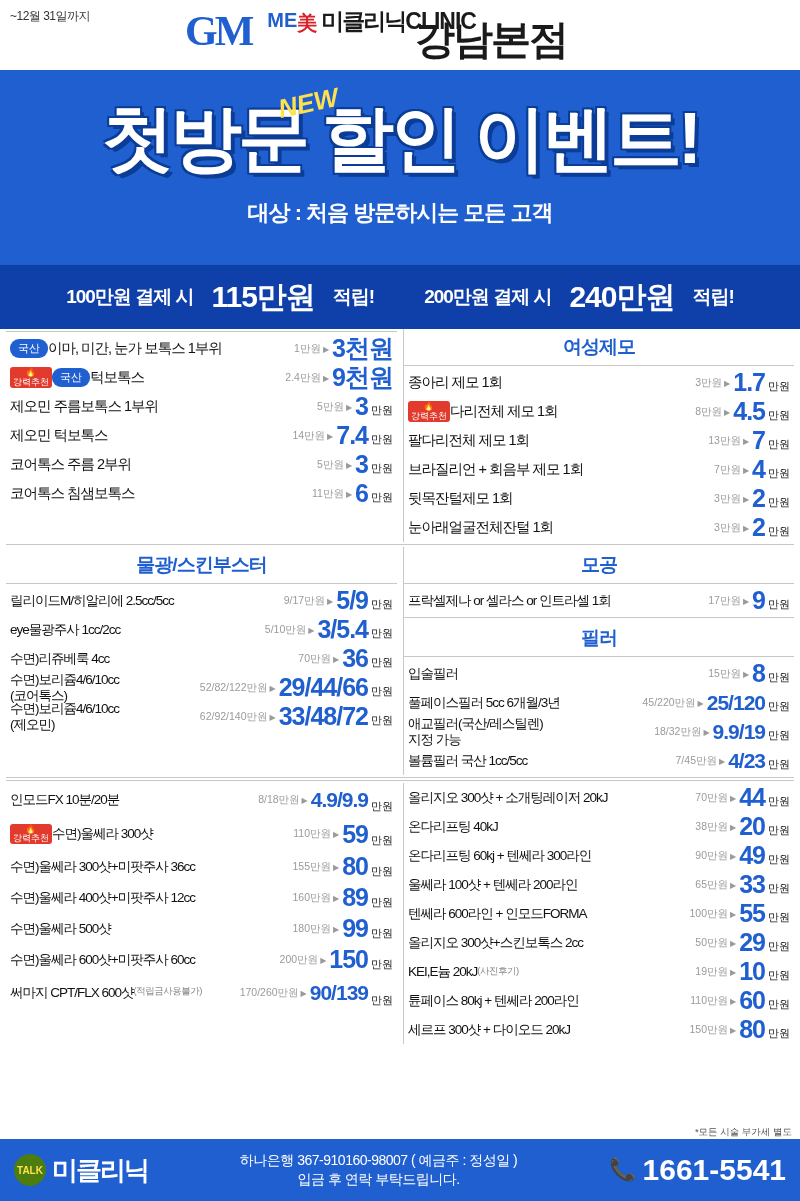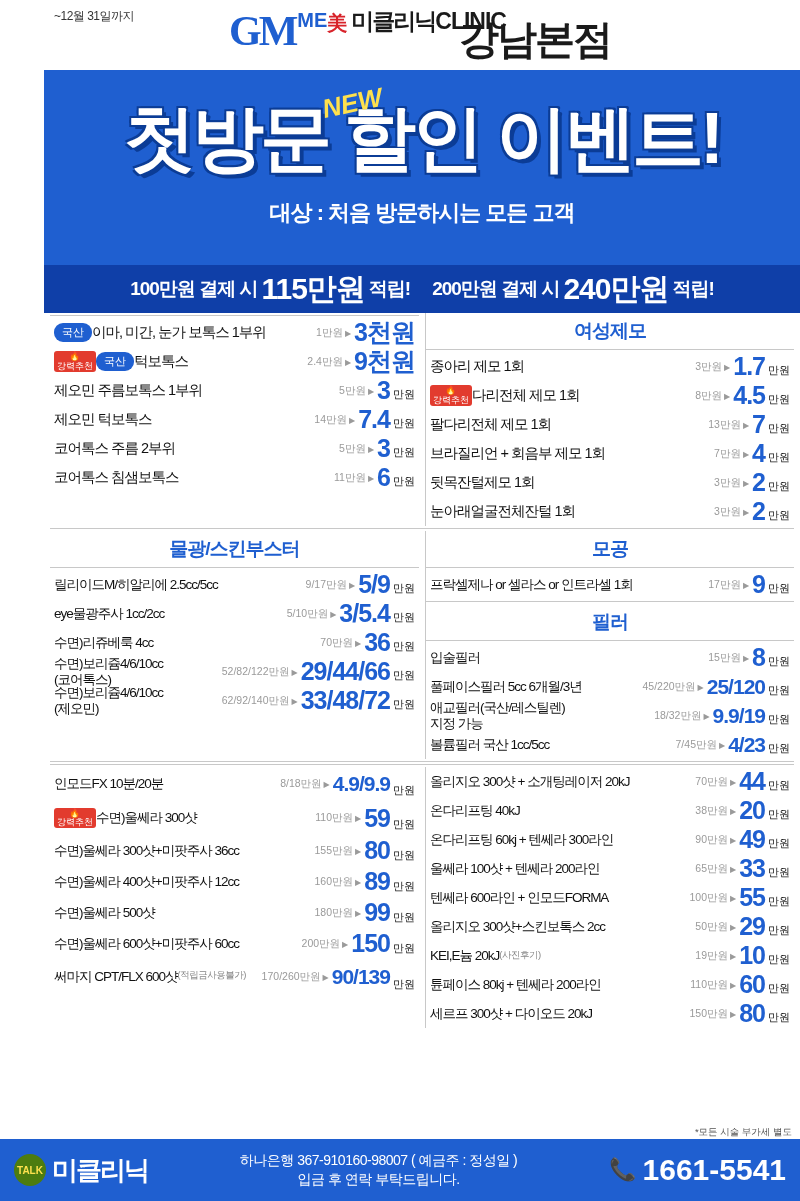--- a/index.html
+++ b/index.html
@@ -1,40 +1,40 @@
 <!DOCTYPE html>
 <html><head>
 <meta charset="utf-8">
 <style>
   * { box-sizing: border-box; margin:0; padding:0; }
   body {
     width:800px; height:1201px; background:#ffffff;
     font-family:"Liberation Sans", sans-serif;
     overflow:hidden; position:relative;
   }
-  .page { width:800px; height:1201px; position:relative; background:#fff;padding-left:44px; }
+  .page { width:800px; height:1201px; position:relative; background:#fff; }
 
   
   .topbar {
     height:70px; background:#ffffff; display:flex; align-items:center;
     position:relative;
   }
   .topbar-date {
     position:absolute; left:10px; top:8px; font-size:12px; color:#333;
     letter-spacing:-0.5px;
   }
   .logo-wrap {
     position:absolute; left:185px; top:10px; display:flex; align-items:flex-start;
   }
   .logo-gm {
     font-size:42px; font-weight:bold; color:#1f5fd0; letter-spacing:-3px;
     font-family:"Liberation Serif", serif; line-height:1;
   }
   .logo-me {
-    font-size:20px; font-weight:bold; color:#1f5fd0; margin-left:2px; line-height:1;
+    font-size:20px; font-weight:bold; color:#1f5fd0; margin-left:16px; line-height:1;
   }
   .logo-mi {
     font-size:23px; font-weight:bold; color:#1a1a1a; margin-left:4px;
     letter-spacing:-2px; line-height:1;
   }
   .logo-clinic {
     font-size:23px; font-weight:bold; color:#1a1a1a; letter-spacing:-1px; line-height:1;
   }
   .logo-redmark { color:#d8232a; font-size:20px; font-weight:bold; }
   .branch {
@@ -56,22 +56,22 @@
   .hero-new {
     position:absolute; left:278px; top:18px; color:#ffe14d; font-size:26px;
     font-style:italic; font-weight:bold; transform:rotate(-12deg);
   }
   .hero-sub {
     margin-top:24px; font-size:22px; font-weight:bold; color:#ffffff; letter-spacing:-1px;
   }
 
   
   .depositbar {
-    background:#0f3fa8; height:48px; display:flex; align-items:center;
-    justify-content:center; gap:4px; color:#fff; letter-spacing:-1px;
+    background:#0f3fa8; height:64px; display:flex; align-items:center;
+    justify-content:center; gap:18px; color:#fff; letter-spacing:-1px;
   }
   .dep-small { font-size:19px; font-weight:bold; }
   .dep-big { font-size:30px; font-weight:bold; color:#ffffff; }
   .dep-gap { width:14px; }
 
   
   .content { padding:0 6px; }
   .row2 { display:flex; }
   .col { width:394px; }
   .col.right { border-left:1px solid #c8c8c8;margin-left:6px; }

